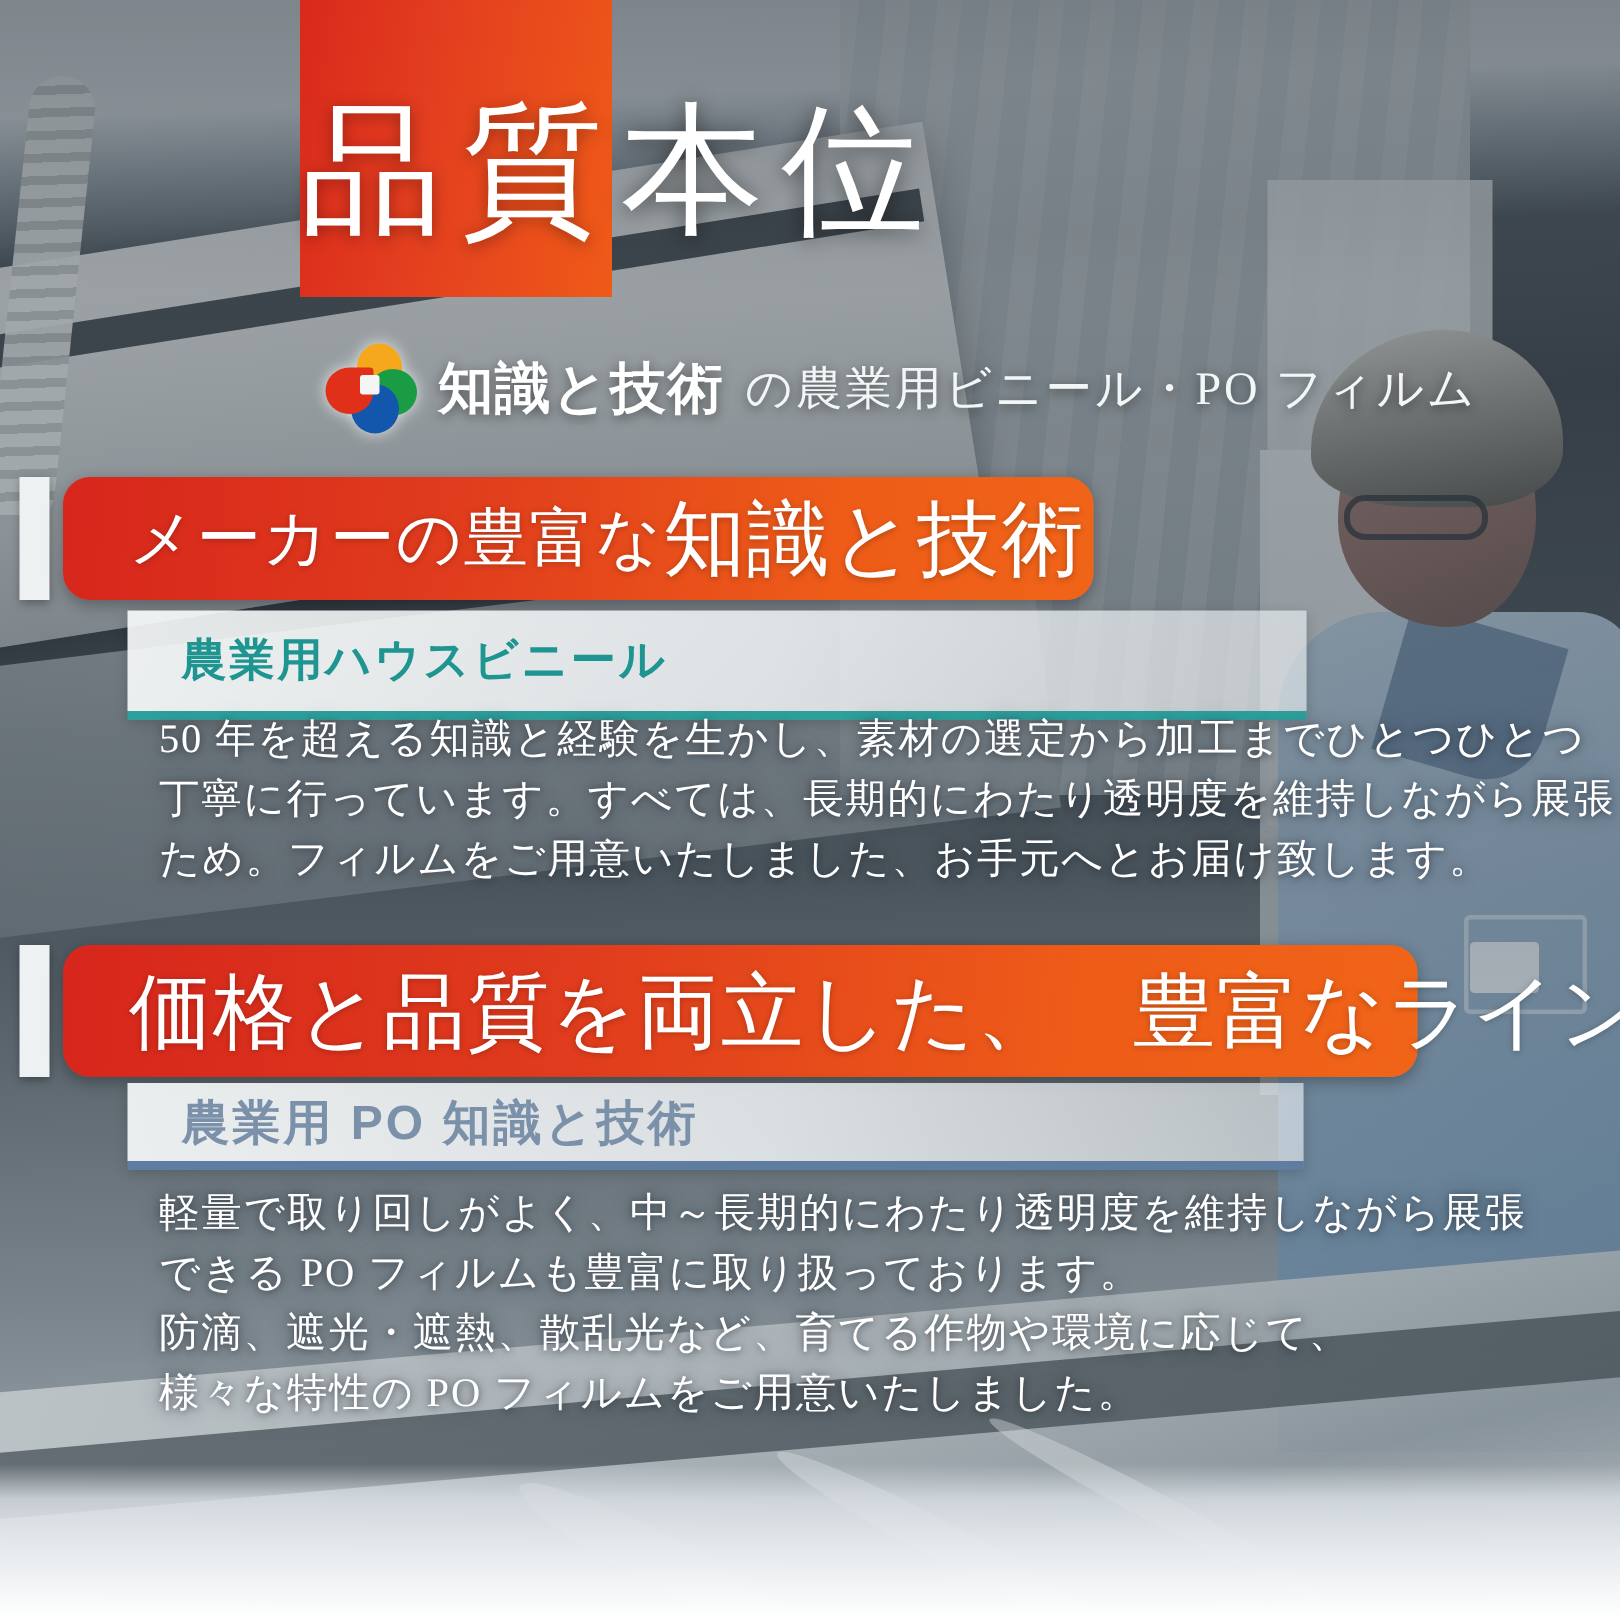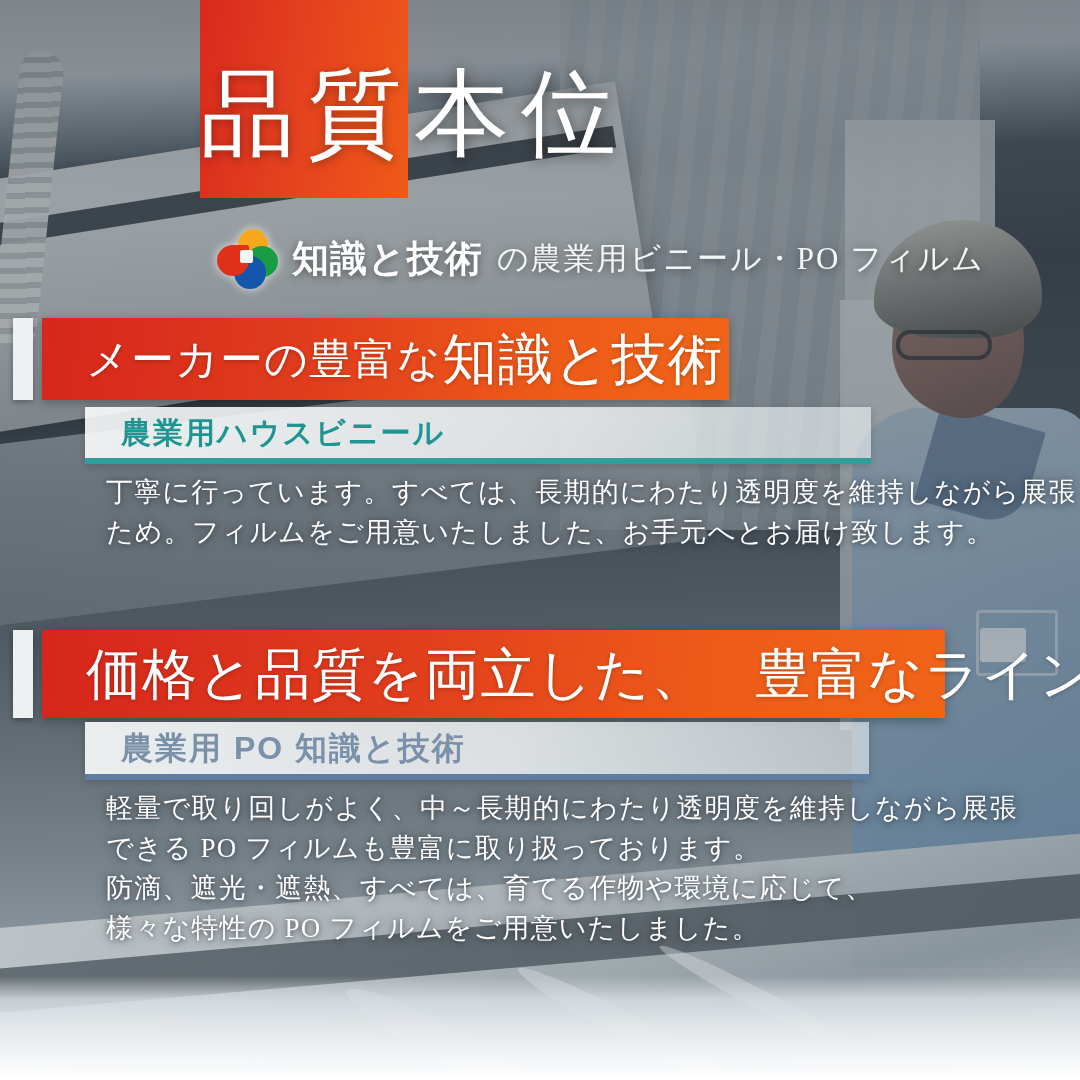--- a/index.html
+++ b/index.html
@@ -193,39 +193,40 @@
   .ribbon-tick {
     width:20px; background:#eef1f2; margin-right:9px;
     box-shadow:0 2px 6px rgba(0,0,0,.35);
   }
   .ribbon {
     background:linear-gradient(96deg,#d7261c 0%,#e03c1d 38%,#ee5c18 75%,#f06418 100%);
     display:flex; align-items:center;
     padding:0 30px 0 44px;
     box-shadow:0 3px 10px rgba(0,0,0,.3);
     white-space:nowrap;
+    border-radius:18px;
   }
   .ribbon-text { color:#fff; line-height:1; text-shadow:0 1px 4px rgba(0,0,0,.25); }
   .rb-sm { font-size:43px; letter-spacing:1px; }
   .rb-lg { font-size:55px; letter-spacing:1px; }
 
   #ribbon1 { left:13px; top:318px; height:82px; }
   #ribbon1 .ribbon { width:687px; }
   #ribbon2 { left:13px; top:630px; height:88px; }
   #ribbon2 .ribbon { width:903px;gap:48px; }
 
   
   .subbar {
     position:absolute; left:85px;
     display:flex; align-items:center;
     padding-left:36px;
     background:linear-gradient(100deg, rgba(250,252,252,.90) 0%, rgba(247,250,251,.80) 55%, rgba(243,247,249,.58) 100%);
     box-shadow:0 2px 8px rgba(0,0,0,.18);
   }
-  #subbar1 { top:407px; width:786px; height:57px; border-bottom:6px solid #2f9f9c; }
+  #subbar1 { top:407px; width:786px; height:73px; border-bottom:6px solid #2f9f9c; }
   #subbar2 { top:722px; width:784px; height:58px; border-bottom:6px solid #5f7da0; }
   .subbar-text {
     font-family:"Liberation Sans","DejaVu Sans",sans-serif;
     font-weight:700; line-height:1; letter-spacing:2px;
   }
   #subbar1 .subbar-text { font-size:30px; color:#1f9591; }
   #subbar2 .subbar-text { font-size:32px; color:#7b91aa; }
 
   
   .body-block { position:absolute; left:106px; }
@@ -302,37 +303,38 @@
         <span class="ribbon-text rb-sm">メーカーの豊富な</span>
         <span class="ribbon-text rb-lg">知識と技術</span>
       </div>
     </div>
 
     <div class="subbar" id="subbar1">
       <span class="subbar-text">農業用ハウスビニール</span>
     </div>
 
     <div class="body-block" id="body1">
+      <div class="body-line">50 年を超える知識と経験を生かし、素材の選定から加工までひとつひとつ</div>
       <div class="body-line">丁寧に行っています。すべては、長期的にわたり透明度を維持しながら展張</div>
       <div class="body-line">ため。フィルムをご用意いたしました、お手元へとお届け致します。</div>
     </div>
 
     <div class="ribbon-wrap" id="ribbon2">
       <div class="ribbon-tick"></div>
       <div class="ribbon">
         <span class="ribbon-text rb-lg">価格と品質を両立した、</span>
         <span class="ribbon-text rb-lg">豊富なラインナップ</span>
       </div>
     </div>
 
     <div class="subbar" id="subbar2">
       <span class="subbar-text">農業用 PO 知識と技術</span>
     </div>
 
     <div class="body-block" id="body2">
       <div class="body-line">軽量で取り回しがよく、中～長期的にわたり透明度を維持しながら展張</div>
       <div class="body-line">できる PO フィルムも豊富に取り扱っております。</div>
-      <div class="body-line">防滴、遮光・遮熱、すべては、育てる作物や環境に応じて、</div>
+      <div class="body-line">防滴、遮光・遮熱、散乱光など、育てる作物や環境に応じて、</div>
       <div class="body-line">様々な特性の PO フィルムをご用意いたしました。</div>
     </div>
 
   </div>
 </div>
 
 </body></html>

